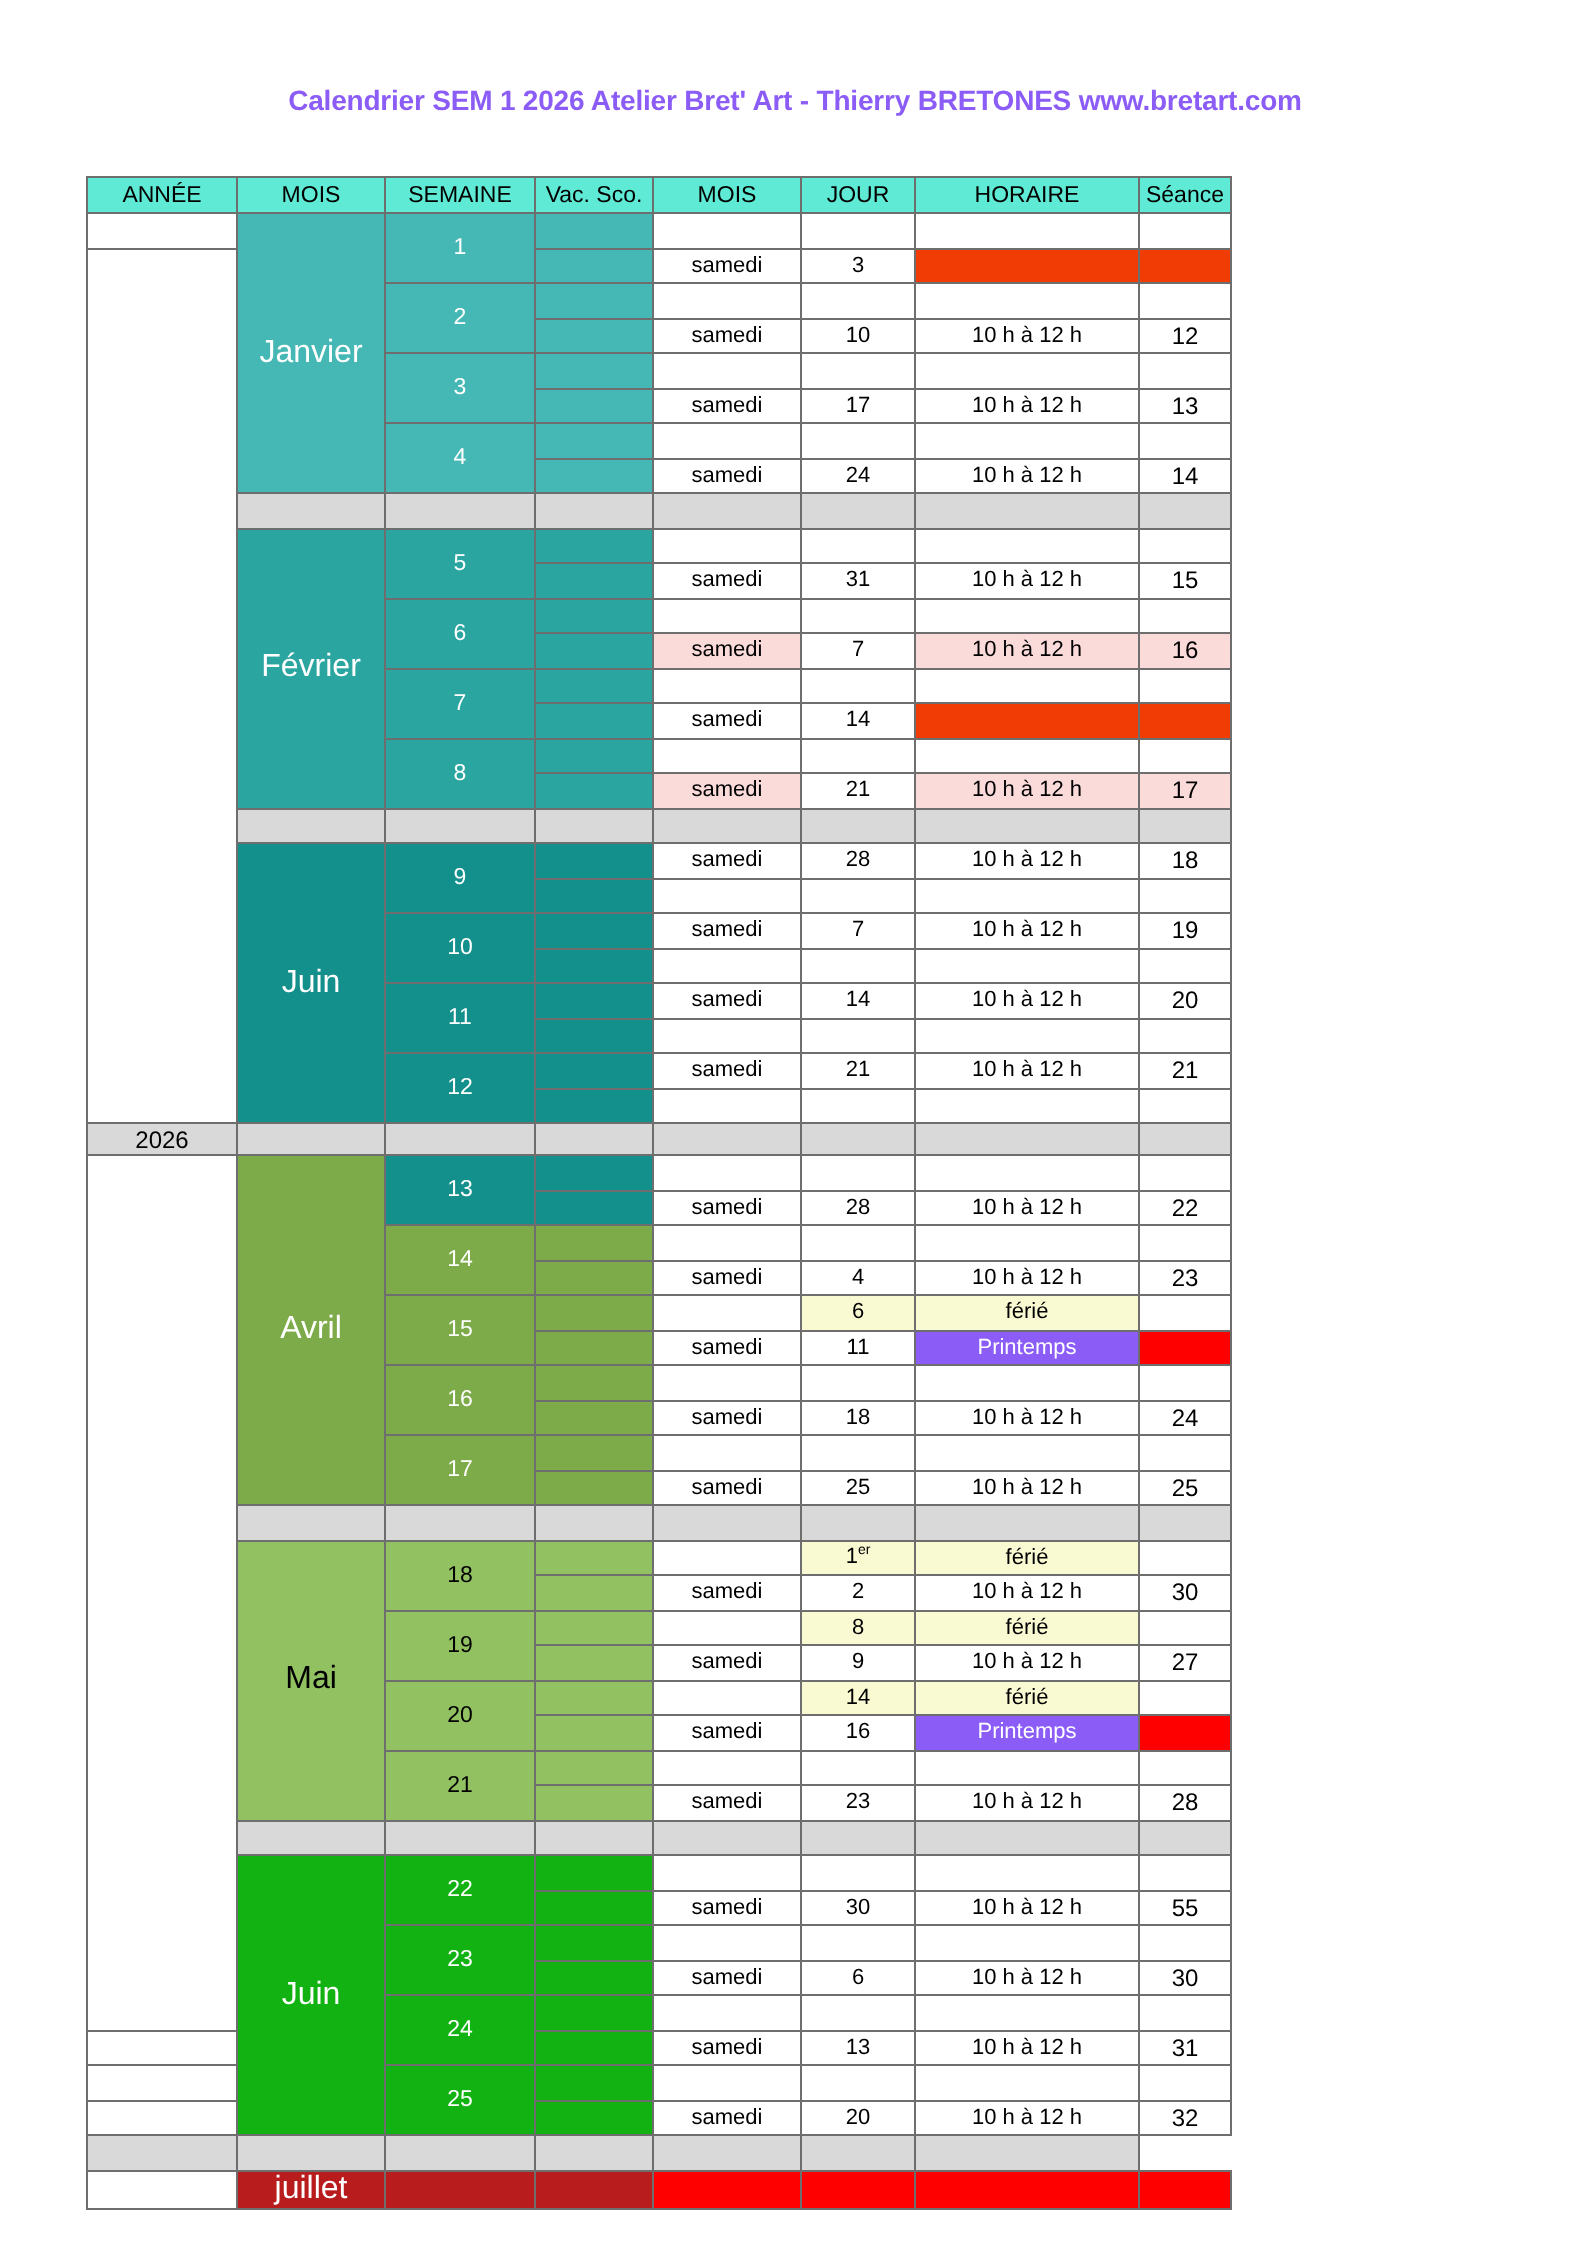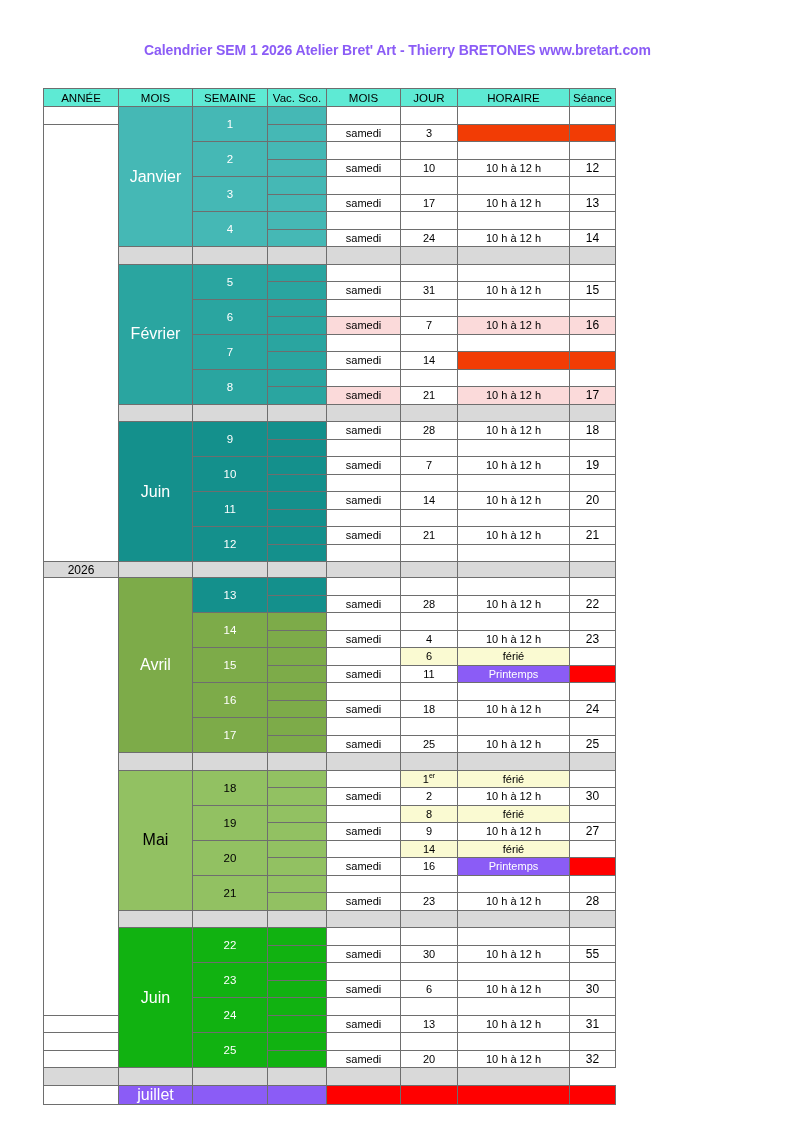--- a/index.html
+++ b/index.html
@@ -46,21 +46,21 @@
   tbody tr{height:17.5px;}
   .sep td{background:#d9d9d9;height:9px;border-top:1px solid #6e6e6e;border-bottom:1px solid #6e6e6e;}
 
   
   .m-jan{background:#45b8b5;color:#ffffff;}
   .m-fev{background:#2aa5a0;color:#ffffff;}
   .m-mar{background:#14908c;color:#ffffff;}
   .m-avr{background:#7dab49;color:#ffffff;}
   .m-mai{background:#92c162;color:#000000;}
   .m-juin{background:#11b211;color:#ffffff;}
-  .m-juil{background:#8b5cf6;color:#ffffff;}
+  .m-juil{background:#b91c1c;color:#ffffff;}
 
   .monthname{font-weight:bold;font-size:16px;}
   .weeknum{font-weight:bold;font-size:11.5px;}
 
   .cell-white{background:#ffffff;}
   .hl-orange{background:#f23c05;}
   .hl-pink{background:#fbdada;}
   .hl-cream{background:#fafad2;}
   .hl-red{background:#8b5cf6;color:#ffffff;}
   .hl-red-plain{background:#ff0000;}

